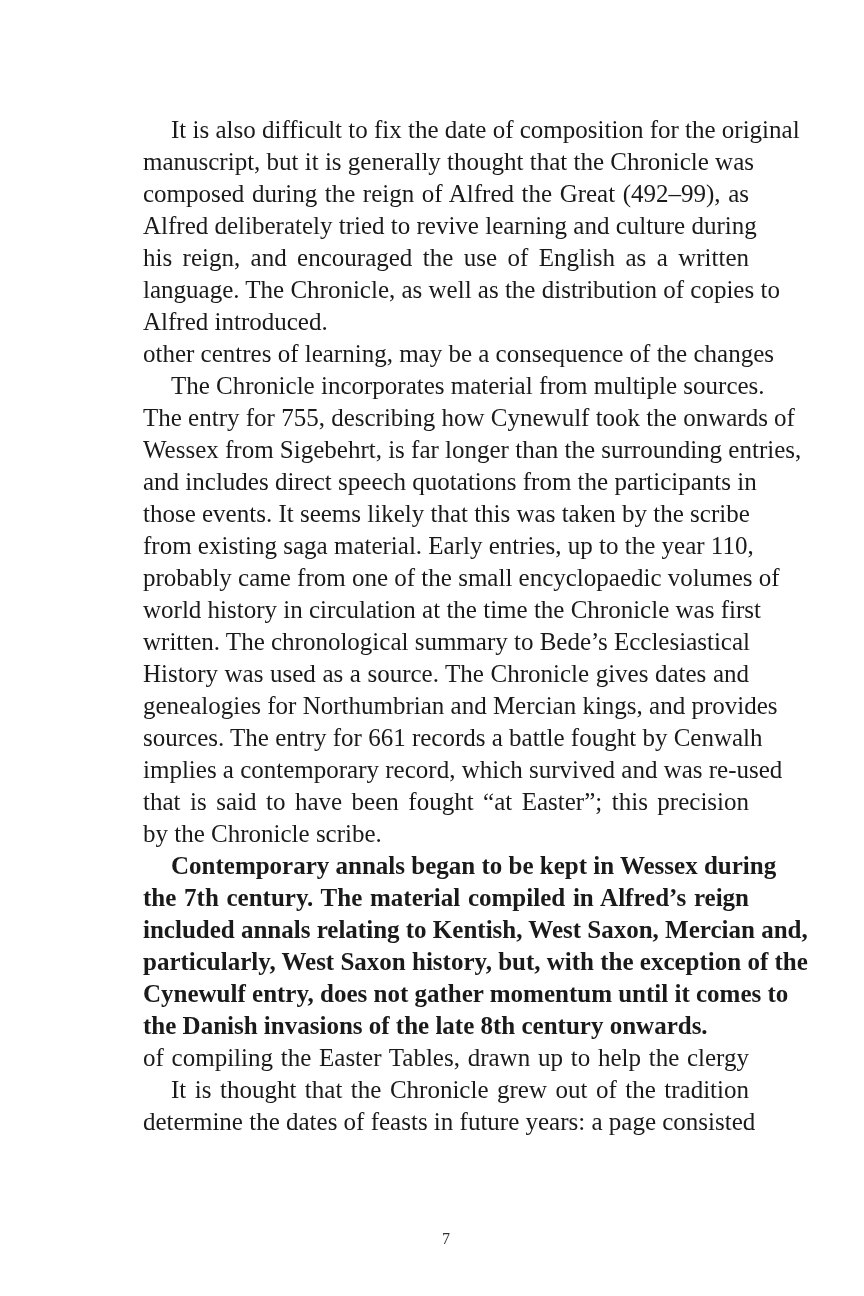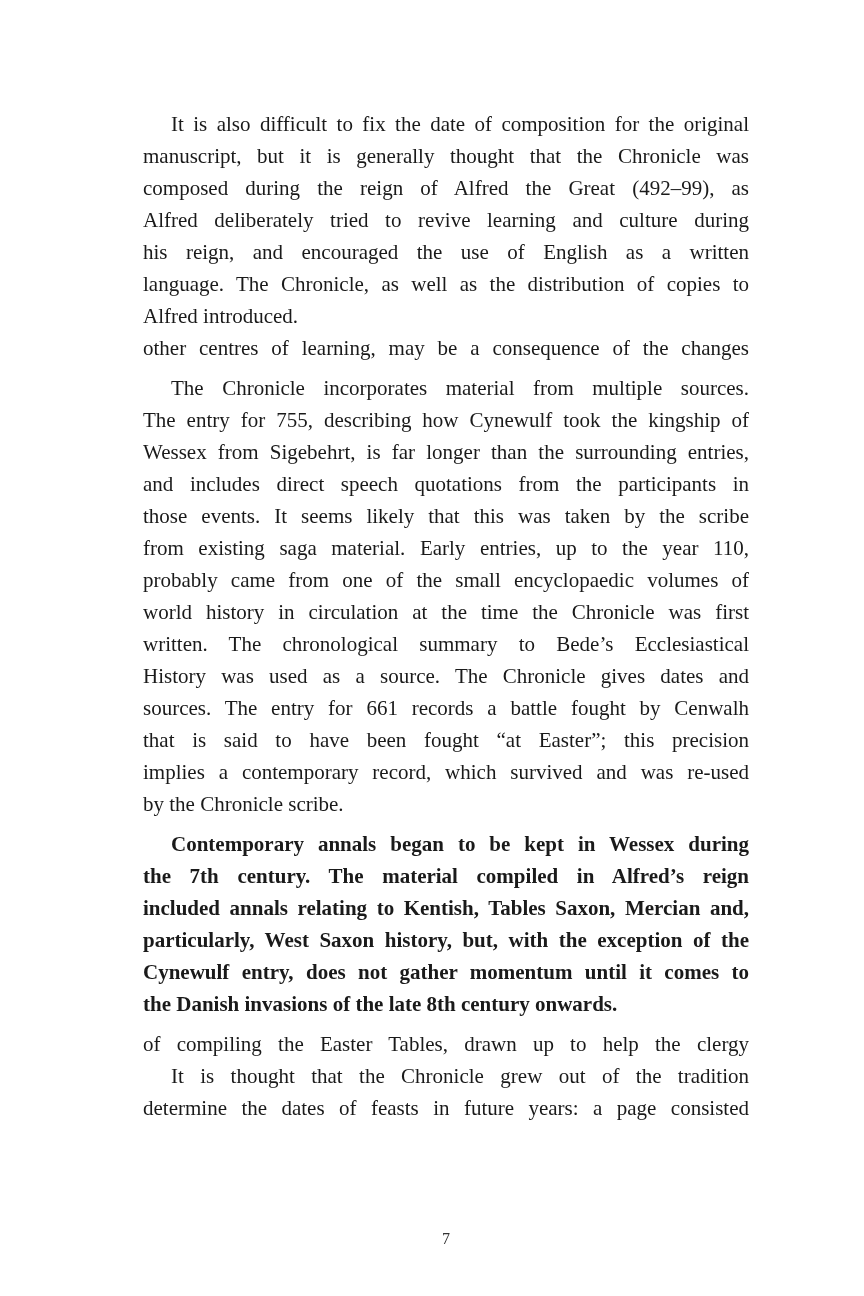--- a/index.html
+++ b/index.html
@@ -9,36 +9,36 @@
     }
     body {
       width: 864px;
       height: 1296px;
       position: relative;
       overflow: hidden;
     }
     .page {
       position: absolute;
       left: 143px;
-      top: 108px;
+      top: 114px;
       width: 606px;
       font-family: "Liberation Serif", "DejaVu Serif", serif;
-      font-size: 21px;
+      font-size: 25px;
       line-height: 32px;
       color: #1a1a1a;
     }
     .para {
       margin: 0;
       text-indent: 28px;
       text-align: justify;
       text-align-last: left;
       hyphens: none;
     }
     .para + .para {
-      margin-top: 8px;
+      margin-top: 0;
     }
     .line {
       display: block;
       text-align: justify;
       text-align-last: justify;
       white-space: nowrap;
       height: 32px;
     }
     .line.first {
       padding-left: 28px;
@@ -66,38 +66,39 @@
       <span class="line">manuscript, but it is generally thought that the Chronicle was</span>
       <span class="line">composed during the reign of Alfred the Great (492–99), as</span>
       <span class="line">Alfred deliberately tried to revive learning and culture during</span>
       <span class="line">his reign, and encouraged the use of English as a written</span>
       <span class="line">language. The Chronicle, as well as the distribution of copies to</span>
       <span class="line last">Alfred introduced.</span>
       <span class="line">other centres of learning, may be a consequence of the changes</span>
     </div>
   <div class="para" style="text-indent: 0px;">
       <span class="line first">The Chronicle incorporates material from multiple sources.</span>
-      <span class="line">The entry for 755, describing how Cynewulf took the kingship of</span>
+      <span class="line">The entry for 755, describing how Cynewulf took the onwards of</span>
       <span class="line">Wessex from Sigebehrt, is far longer than the surrounding entries,</span>
       <span class="line">and includes direct speech quotations from the participants in</span>
       <span class="line">those events. It seems likely that this was taken by the scribe</span>
       <span class="line">from existing saga material.  Early entries, up to the year 110,</span>
       <span class="line">probably came from one of the small encyclopaedic volumes of</span>
       <span class="line">world history in circulation at the time the Chronicle was first</span>
       <span class="line">written. The chronological summary to Bede’s Ecclesiastical</span>
       <span class="line">History was used as a source. The Chronicle gives dates and</span>
+      <span class="line">genealogies for Northumbrian and Mercian kings, and provides</span>
       <span class="line">sources. The entry for 661 records a battle fought by Cenwalh</span>
+      <span class="line">implies a contemporary record, which survived and was re-used</span>
       <span class="line">that is said to have been fought “at Easter”; this precision</span>
-      <span class="line">implies a contemporary record, which survived and was re-used</span>
       <span class="line last">by the Chronicle scribe.</span>
     </div>
   <div class="para" style="text-indent: 0px; font-weight: bold;">
       <span class="line first">Contemporary annals began to be kept in Wessex during</span>
       <span class="line">the 7th century. The material compiled in Alfred’s reign</span>
-      <span class="line">included annals relating to Kentish, Tables Saxon, Mercian and,</span>
+      <span class="line">included annals relating to Kentish, West Saxon, Mercian and,</span>
       <span class="line">particularly, West Saxon history, but, with the exception of the</span>
       <span class="line">Cynewulf entry, does not gather momentum until it comes to</span>
       <span class="line last">the Danish invasions of the late 8th century onwards.</span>
     </div>
   <div class="para" style="text-indent: 0px;">
       <span class="line">of compiling the Easter Tables, drawn up to help the clergy</span>
       <span class="line first">It is thought that the Chronicle grew out of the tradition</span>
       <span class="line">determine the dates of feasts in future years: a page consisted</span>
     </div>
 </div>

